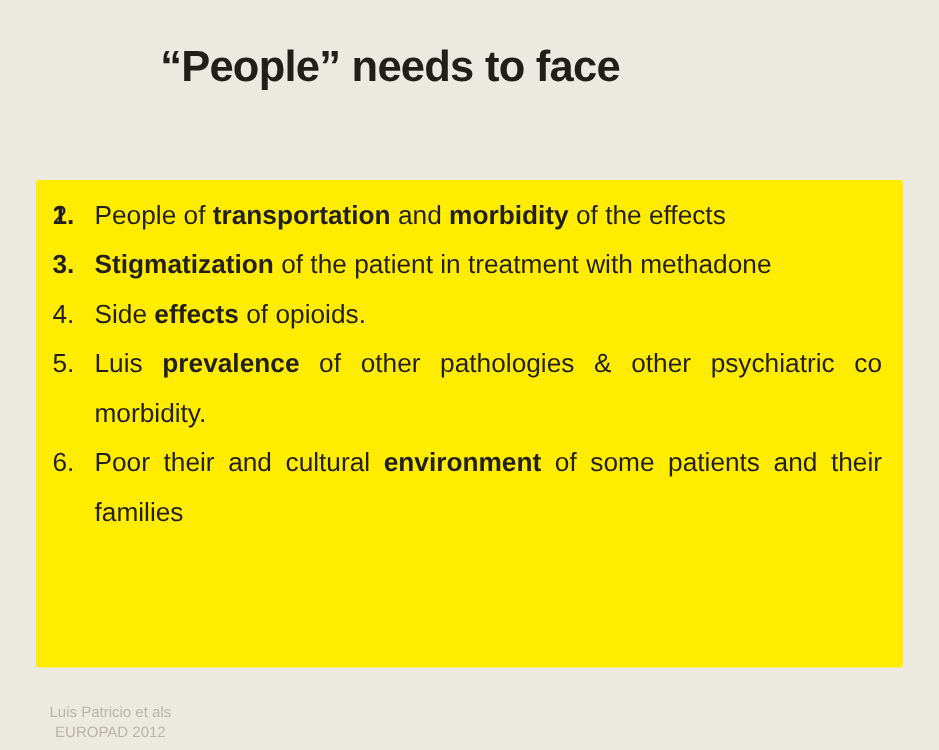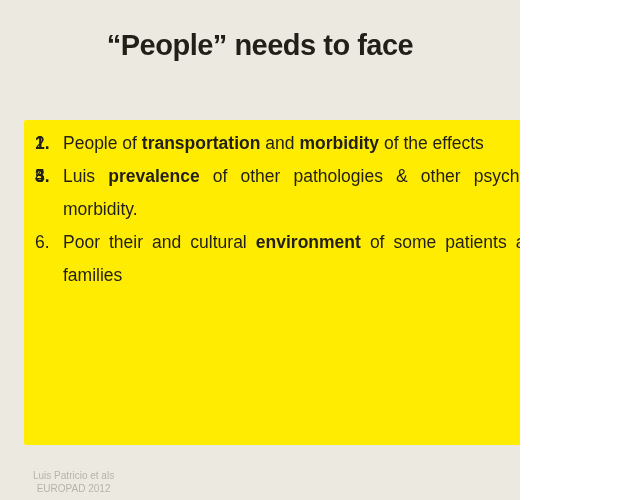--- a/index.html
+++ b/index.html
@@ -1,18 +1,18 @@
 <!DOCTYPE html>
 <html><head>
 <meta charset="utf-8">
 <style>
   html, body { margin: 0; padding: 0; }
   .slide {
     position: relative;
-    width: 520px;
+    width: 626px;
     height: 500px;
     font-family: "Liberation Sans", sans-serif;
     overflow: hidden;
   }
   .title {
     position: absolute;
     top: 26px;
     left: 0;
     width: 520px;
     margin: 0;
@@ -59,22 +59,22 @@
 </style>
 </head>
 <body>
 
 <div class="slide" style="background: rgb(236, 234, 224); color: rgb(33, 31, 24);">
   <h1 class="title">“People” needs to face</h1>
   <div class="box" style="background: rgb(255, 236, 0);">
     <ol class="needs">
         <li><span class="num bold">1.</span></li>
         <li><span class="num">2.</span><span class="txt"><span>People of </span><b>transportation</b><span> and </span><b>morbidity</b><span> of the effects</span></span></li>
-        <li><span class="num bold">3.</span></li>
-        <li><span class="num">4.</span></li>
+        <li><span class="num bold">3.</span><span class="txt"><b>Stigmatization</b><span> of the patient in treatment with methadone</span></span></li>
+        <li><span class="num">4.</span><span class="txt"><span>Side </span><b>effects</b><span> of opioids.</span></span></li>
         <li><span class="num">5.</span><span class="txt"><span>Luis </span><b>prevalence</b><span> of other pathologies &amp; other psychiatric co morbidity.</span></span></li>
         <li><span class="num">6.</span><span class="txt"><span>Poor their and cultural </span><b>environment</b><span> of some patients and their families</span></span></li>
       </ol>
   </div>
   <div class="footer" style="color: rgb(183, 179, 169);">
     <div>Luis Patricio et als</div>
     <div>EUROPAD 2012</div>
   </div>
 </div>
 

